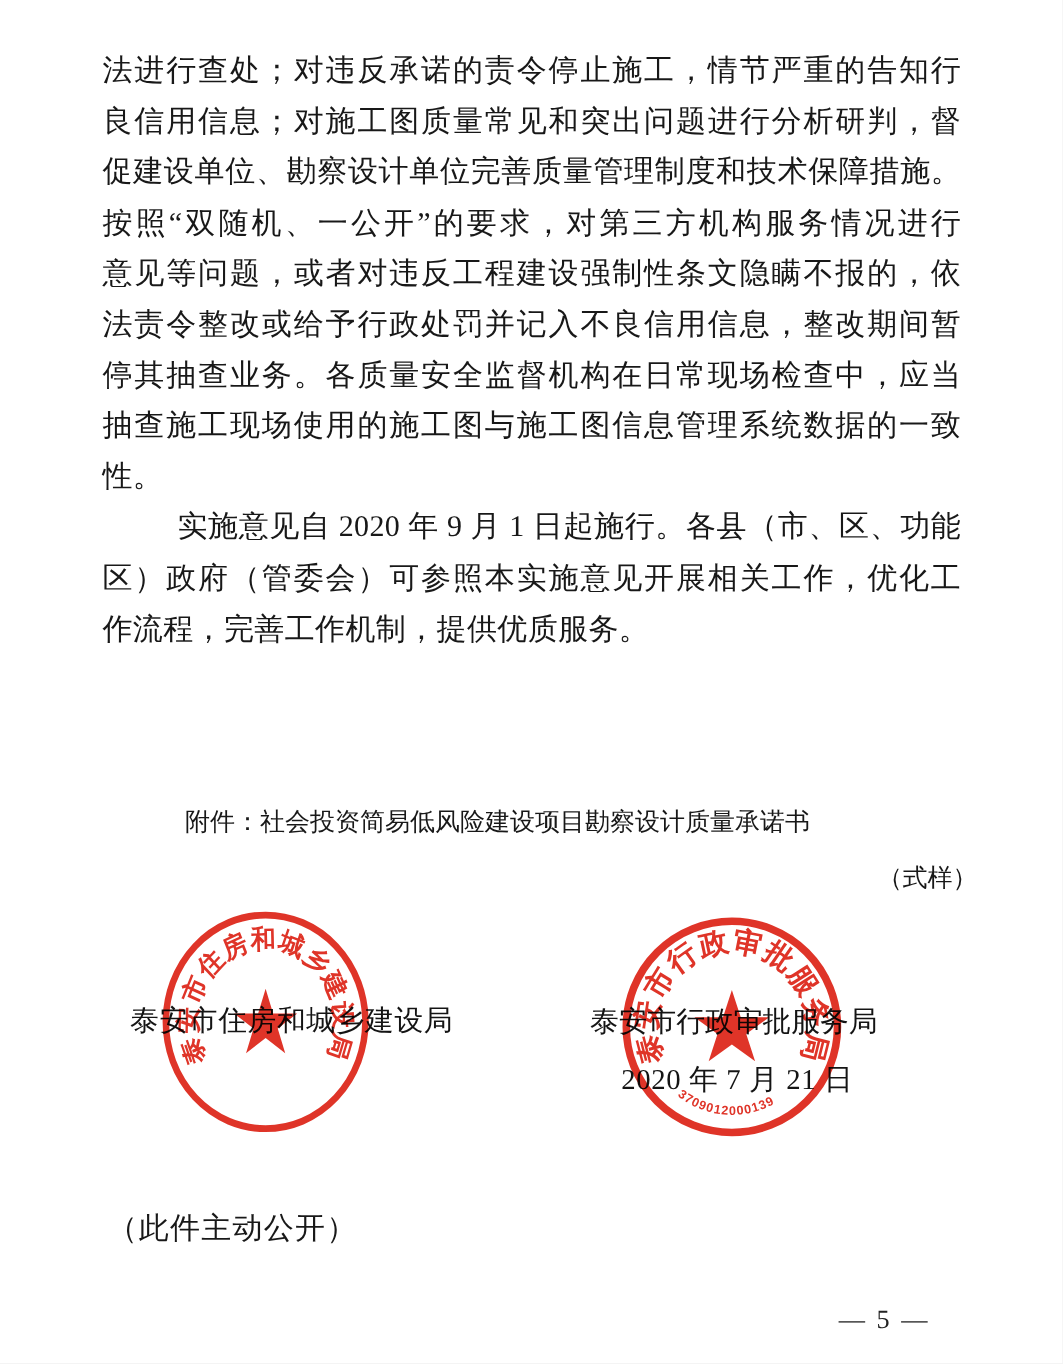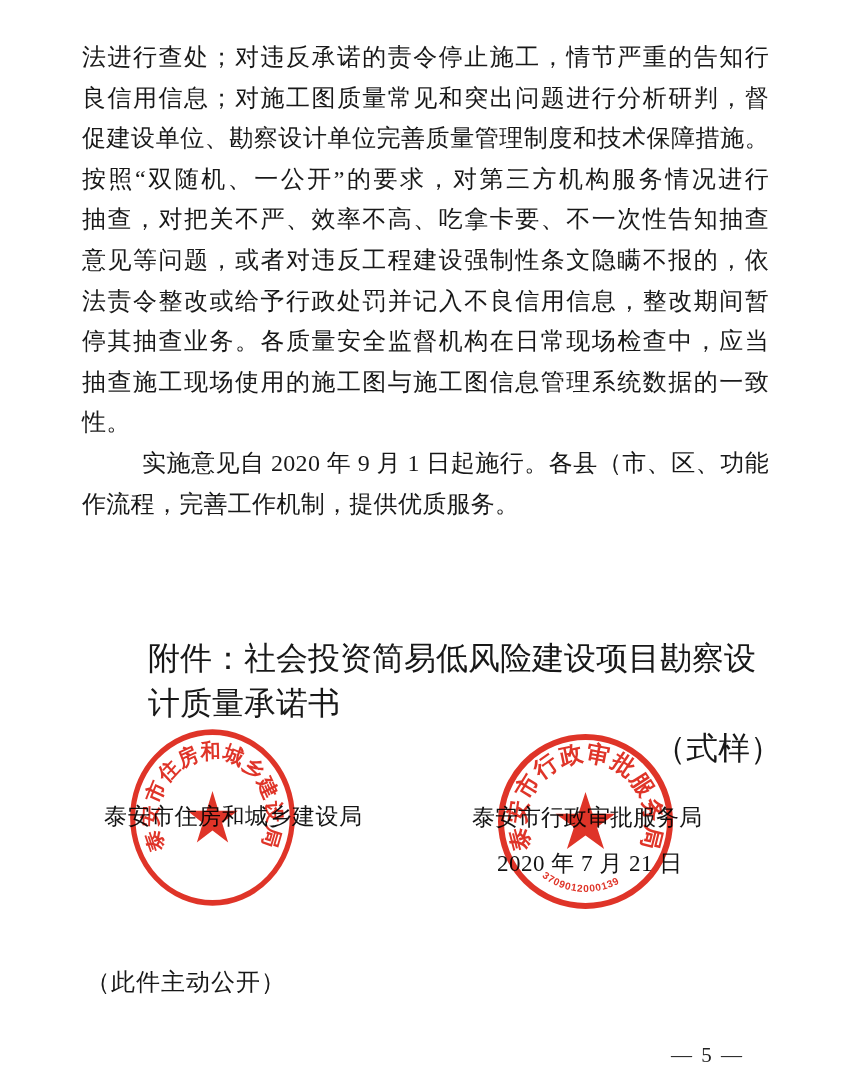--- a/index.html
+++ b/index.html
@@ -32,21 +32,21 @@
     text-align-last: justify;
     text-justify: inter-character;
   }
   .line.indent { text-indent: 60px; }
   
   .attachment {
     position: absolute;
     left: 82px;
     top: 636px;
     width: 700px;
-    font-size: 32px;
+    font-size: 20px;
     line-height: 45px;
     color: #181818;
   }
   .att-line1 { padding-left: 66px; }
   .att-line2 { padding-left: 110px; text-align: right; }
   
   .sig {
     position: absolute;
     font-size: 23px;
     color: #141414;
@@ -86,27 +86,27 @@
 </head>
 <body>
 
 <div class="page">
 
   <div class="body-text">
     <div class="line just">法进行查处；对违反承诺的责令停止施工，情节严重的告知行</div>
     <div class="line just">良信用信息；对施工图质量常见和突出问题进行分析研判，督</div>
     <div class="line just">促建设单位、勘察设计单位完善质量管理制度和技术保障措施。</div>
     <div class="line just">按照“双随机、一公开”的要求，对第三方机构服务情况进行</div>
-    <div class="line just">抽查，对把关不严、效率不高、吃拿卡要、不一次性告知抽查</div>
     <div class="line just">意见等问题，或者对违反工程建设强制性条文隐瞒不报的，依</div>
     <div class="line just">法责令整改或给予行政处罚并记入不良信用信息，整改期间暂</div>
     <div class="line just">停其抽查业务。各质量安全监督机构在日常现场检查中，应当</div>
     <div class="line just">抽查施工现场使用的施工图与施工图信息管理系统数据的一致</div>
     <div class="line">性。</div>
     <div class="line just indent">实施意见自 2020 年 9 月 1 日起施行。各县（市、区、功能</div>
+    <div class="line just">区）政府（管委会）可参照本实施意见开展相关工作，优化工</div>
     <div class="line">作流程，完善工作机制，提供优质服务。</div>
   </div>
 
   <div class="attachment">
     <div class="att-line1">附件：社会投资简易低风险建设项目勘察设计质量承诺书</div>
     <div class="att-line2">（式样）</div>
   </div>
 
   <div class="sig sig-left-org">泰安市住房和城乡建设局</div>
   <div class="sig sig-right-org">泰安市行政审批服务局</div>

